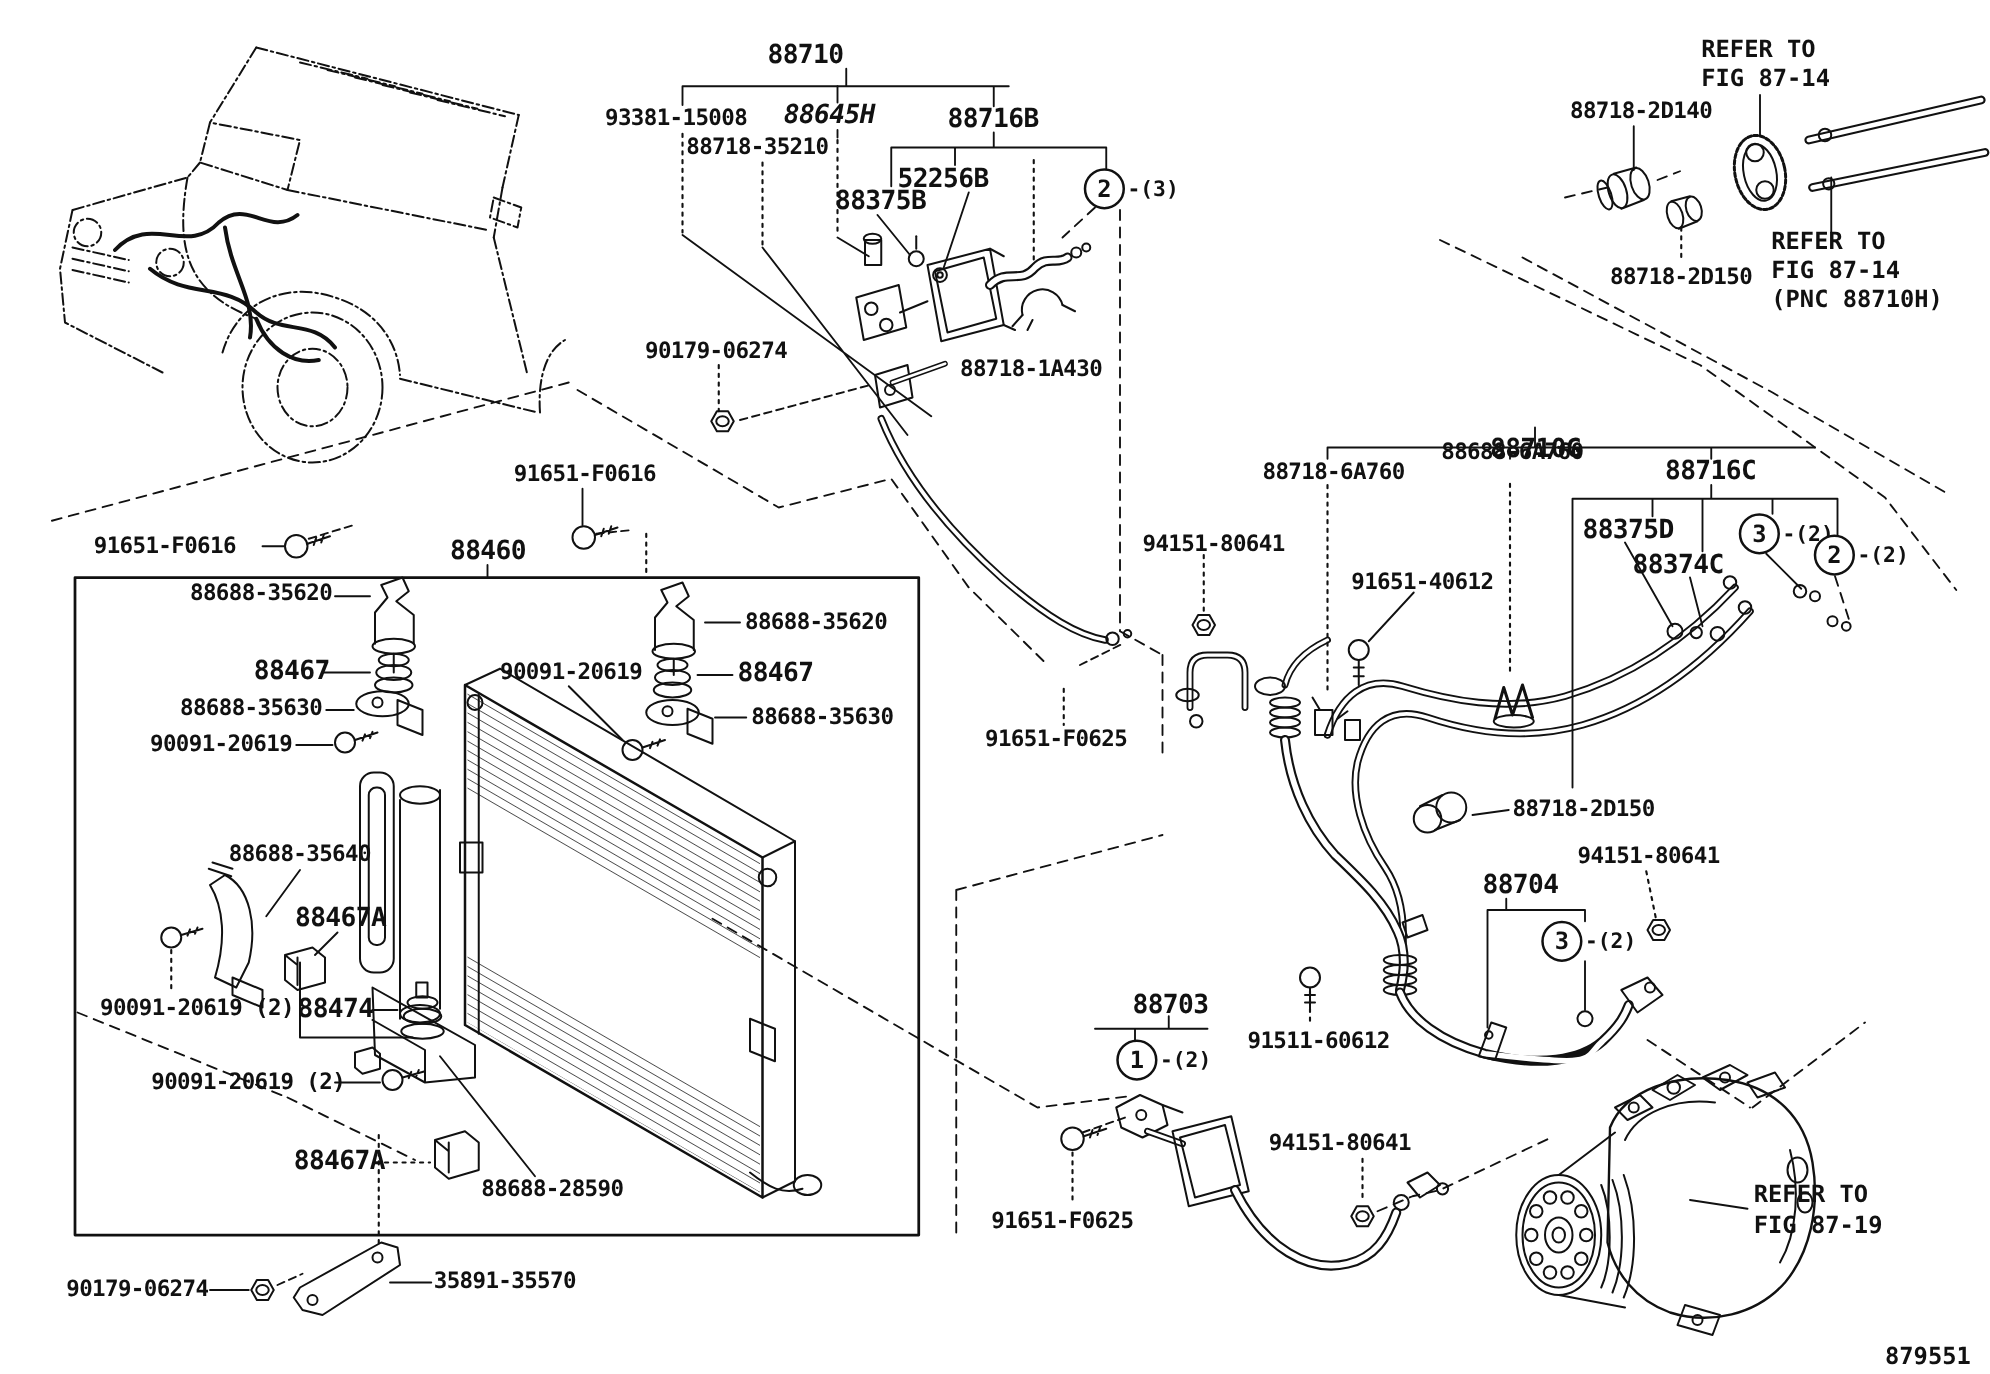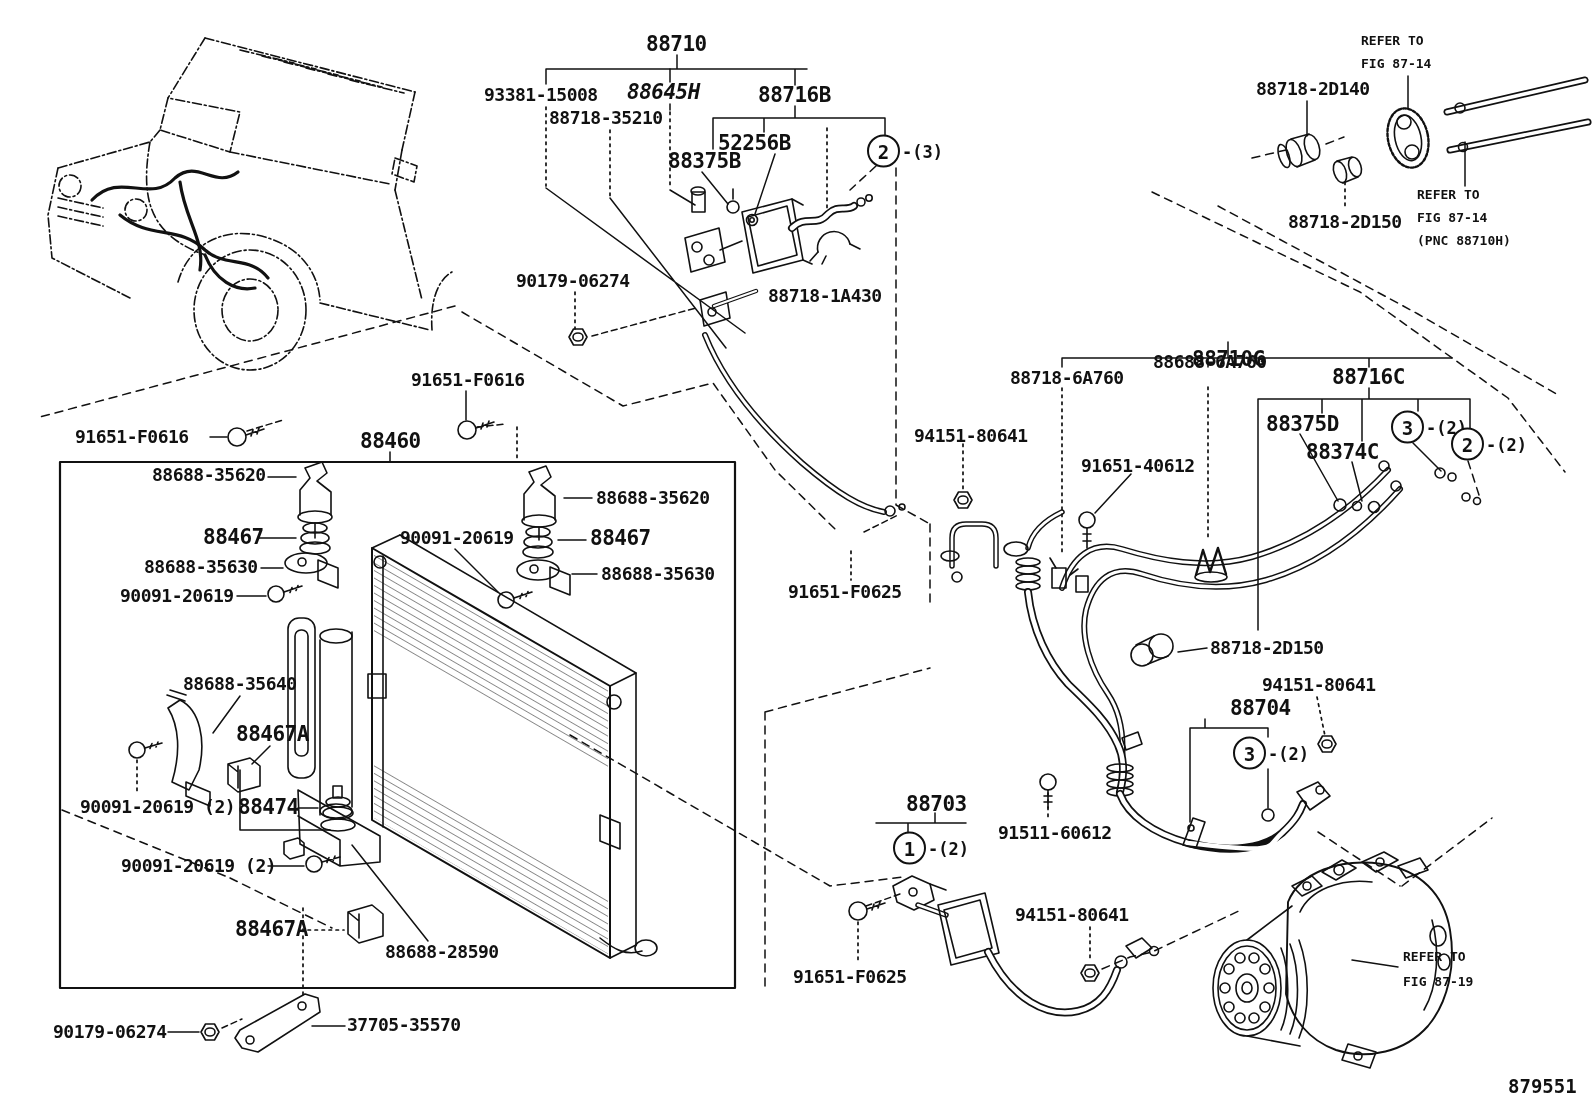--- a/index.html
+++ b/index.html
@@ -4,21 +4,21 @@
 <style>
   html,body{margin:0;padding:0;background:#ffffff;}
   body{width:1592px;height:1099px;position:relative;overflow:hidden;
        font-family:"DejaVu Sans Mono", "Liberation Mono", monospace;color:#111;}
   .stage{position:absolute;left:0;top:0;width:1592px;height:1099px;}
   svg.art{position:absolute;left:0;top:0;}
   .lbl{position:absolute;transform:translateY(-50%);font-weight:700;white-space:nowrap;
        letter-spacing:-0.5px;line-height:1;}
   .sm{font-size:18px;}
   .lg{font-size:21px;}
-  .ref{font-size:13px;letter-spacing:0px;}
+  .ref{font-size:19px;letter-spacing:0px;}
   .fig{font-size:19px;letter-spacing:0px;}
   .callout{position:absolute;display:flex;align-items:center;transform:translateY(-50%);font-weight:700;}
   .callout .circ{width:29px;height:29px;border:2.3px solid #111;border-radius:50%;
        display:flex;align-items:center;justify-content:center;font-size:19px;flex:0 0 auto;background:#fff;}
   .callout .suf{font-size:17px;margin-left:2px;}
 </style>
 </head>
 <body style="background: rgb(255, 255, 255);">
 
 <div class="stage">
@@ -369,21 +369,21 @@
   </g>
 
   <g stroke-width="1.5" stroke-dasharray="6 4">
     <path d="M247,431 L283,420 M477,427 L506,424"></path>
     <path d="M864,532 L898,515 M592,336 L696,308"></path>
     <path d="M222,1028 L242,1019 M866,906 L900,894"></path>
   </g>
 </svg>
 
 <div id="label-layer">
-      <div class="lbl lg" style="left: 646px; top: 44px;">88710</div>
+      <div class="lbl lg" style="left: 614px; top: 44px;">88710</div>
       <div class="lbl sm" style="left: 484px; top: 95px;">93381-15008</div>
       <div class="lbl lg" style="left: 627px; top: 92px; font-style: italic;">88645H</div>
       <div class="lbl lg" style="left: 758px; top: 95px; text-align: center;">88716B</div>
       <div class="lbl sm" style="left: 549px; top: 118px;">88718-35210</div>
       <div class="lbl lg" style="left: 718px; top: 143px;">52256B</div>
       <div class="lbl lg" style="left: 668px; top: 161px;">88375B</div>
       <div class="lbl sm" style="left: 516px; top: 281px;">90179-06274</div>
       <div class="lbl sm" style="left: 768px; top: 296px;">88718-1A430</div>
       <div class="lbl ref" style="left: 1361px; top: 40px;">REFER TO</div>
       <div class="lbl ref" style="left: 1361px; top: 63px;">FIG 87-14</div>
@@ -413,30 +413,30 @@
       <div class="lbl sm" style="left: 120px; top: 596px;">90091-20619</div>
       <div class="lbl sm" style="left: 788px; top: 592px;">91651-F0625</div>
       <div class="lbl sm" style="left: 1210px; top: 648px;">88718-2D150</div>
       <div class="lbl sm" style="left: 183px; top: 684px;">88688-35640</div>
       <div class="lbl lg" style="left: 236px; top: 734px;">88467A</div>
       <div class="lbl sm" style="left: 80px; top: 807px;">90091-20619 (2)</div>
       <div class="lbl lg" style="left: 238px; top: 807px;">88474</div>
       <div class="lbl sm" style="left: 121px; top: 866px;">90091-20619 (2)</div>
       <div class="lbl lg" style="left: 235px; top: 929px;">88467A</div>
       <div class="lbl sm" style="left: 385px; top: 952px;">88688-28590</div>
-      <div class="lbl lg" style="left: 1186px; top: 708px; margin-left: 44px;">88704</div>
+      <div class="lbl lg" style="left: 1186px; top: 708px;">88704</div>
       <div class="lbl sm" style="left: 1262px; top: 685px;">94151-80641</div>
       <div class="lbl lg" style="left: 906px; top: 804px;">88703</div>
       <div class="lbl sm" style="left: 998px; top: 833px;">91511-60612</div>
       <div class="lbl sm" style="left: 1015px; top: 915px;">94151-80641</div>
       <div class="lbl sm" style="left: 793px; top: 977px;">91651-F0625</div>
       <div class="lbl ref" style="left: 1403px; top: 956px;">REFER TO</div>
       <div class="lbl ref" style="left: 1403px; top: 981px;">FIG 87-19</div>
       <div class="lbl sm" style="left: 53px; top: 1032px;">90179-06274</div>
-      <div class="lbl sm" style="left: 347px; top: 1025px;">37705-35570</div>
+      <div class="lbl sm" style="left: 347px; top: 1025px;">35891-35570</div>
       <div class="callout" style="left: 867px; top: 151px;">
         <span class="circ">2</span>
         <span class="suf">-(3)</span>
       </div>
       <div class="callout" style="left: 1391px; top: 427px;">
         <span class="circ">3</span>
         <span class="suf">-(2)</span>
       </div>
       <div class="callout" style="left: 1451px; top: 444px;">
         <span class="circ">2</span>

